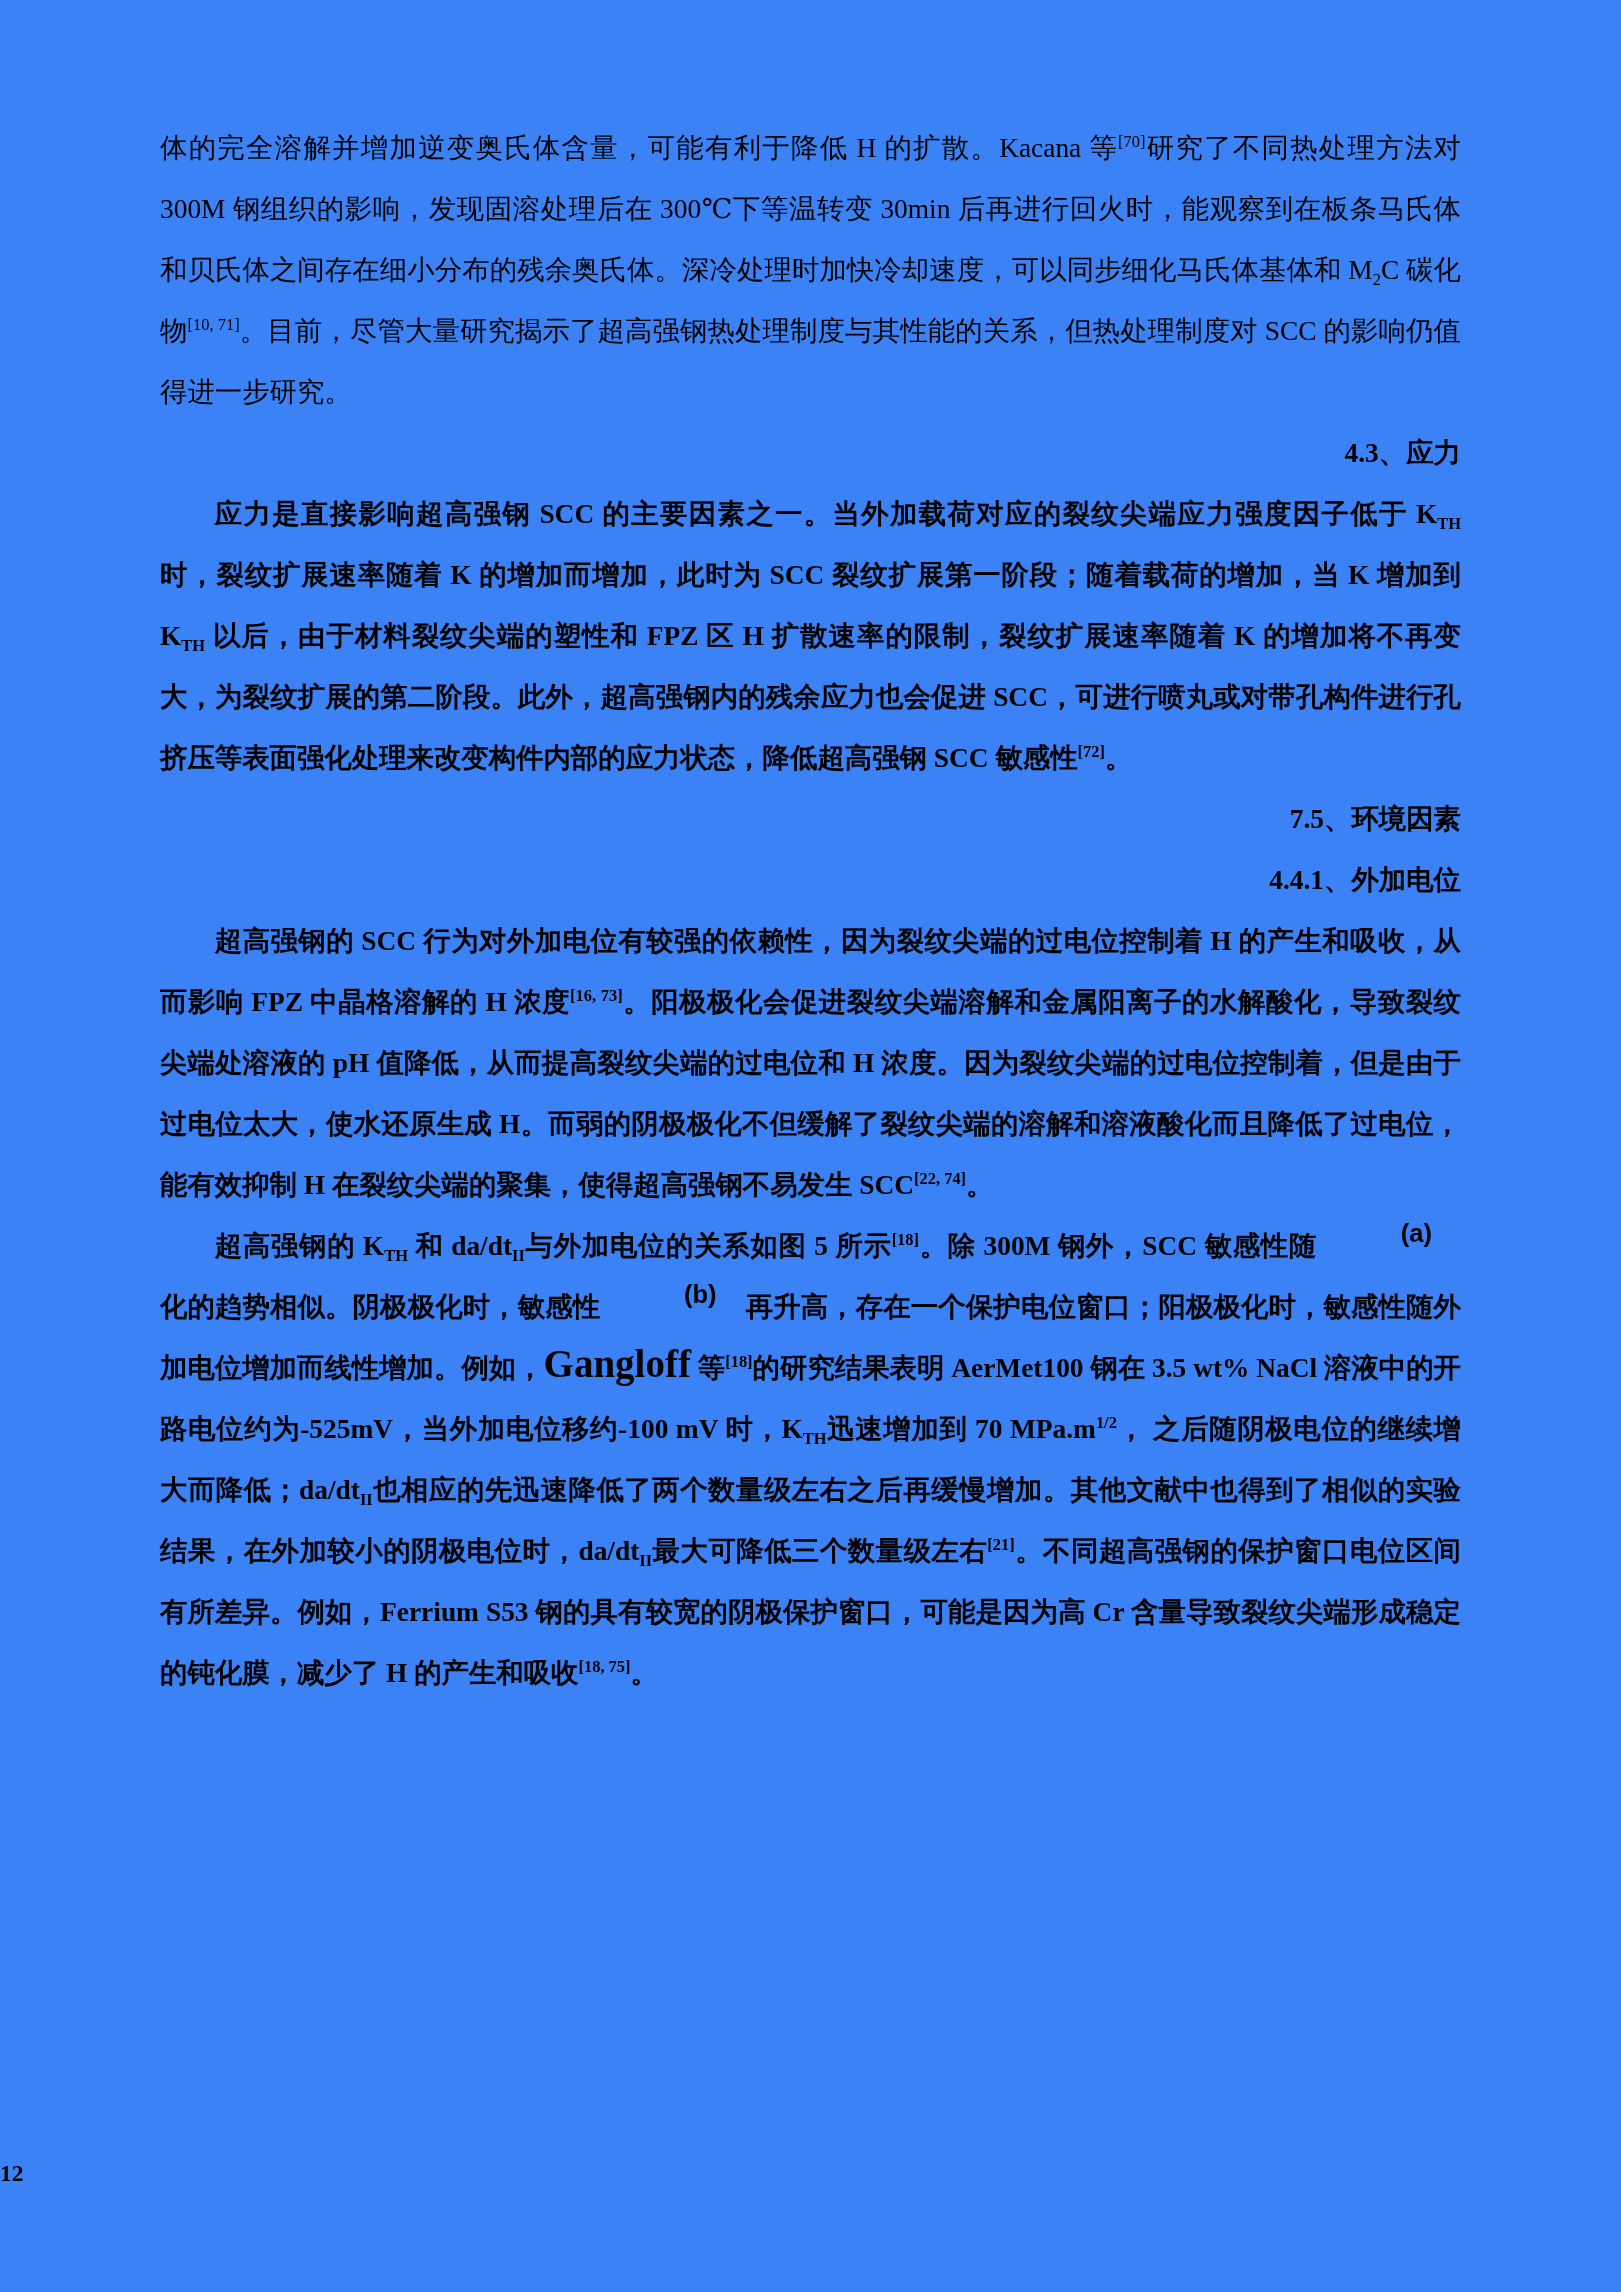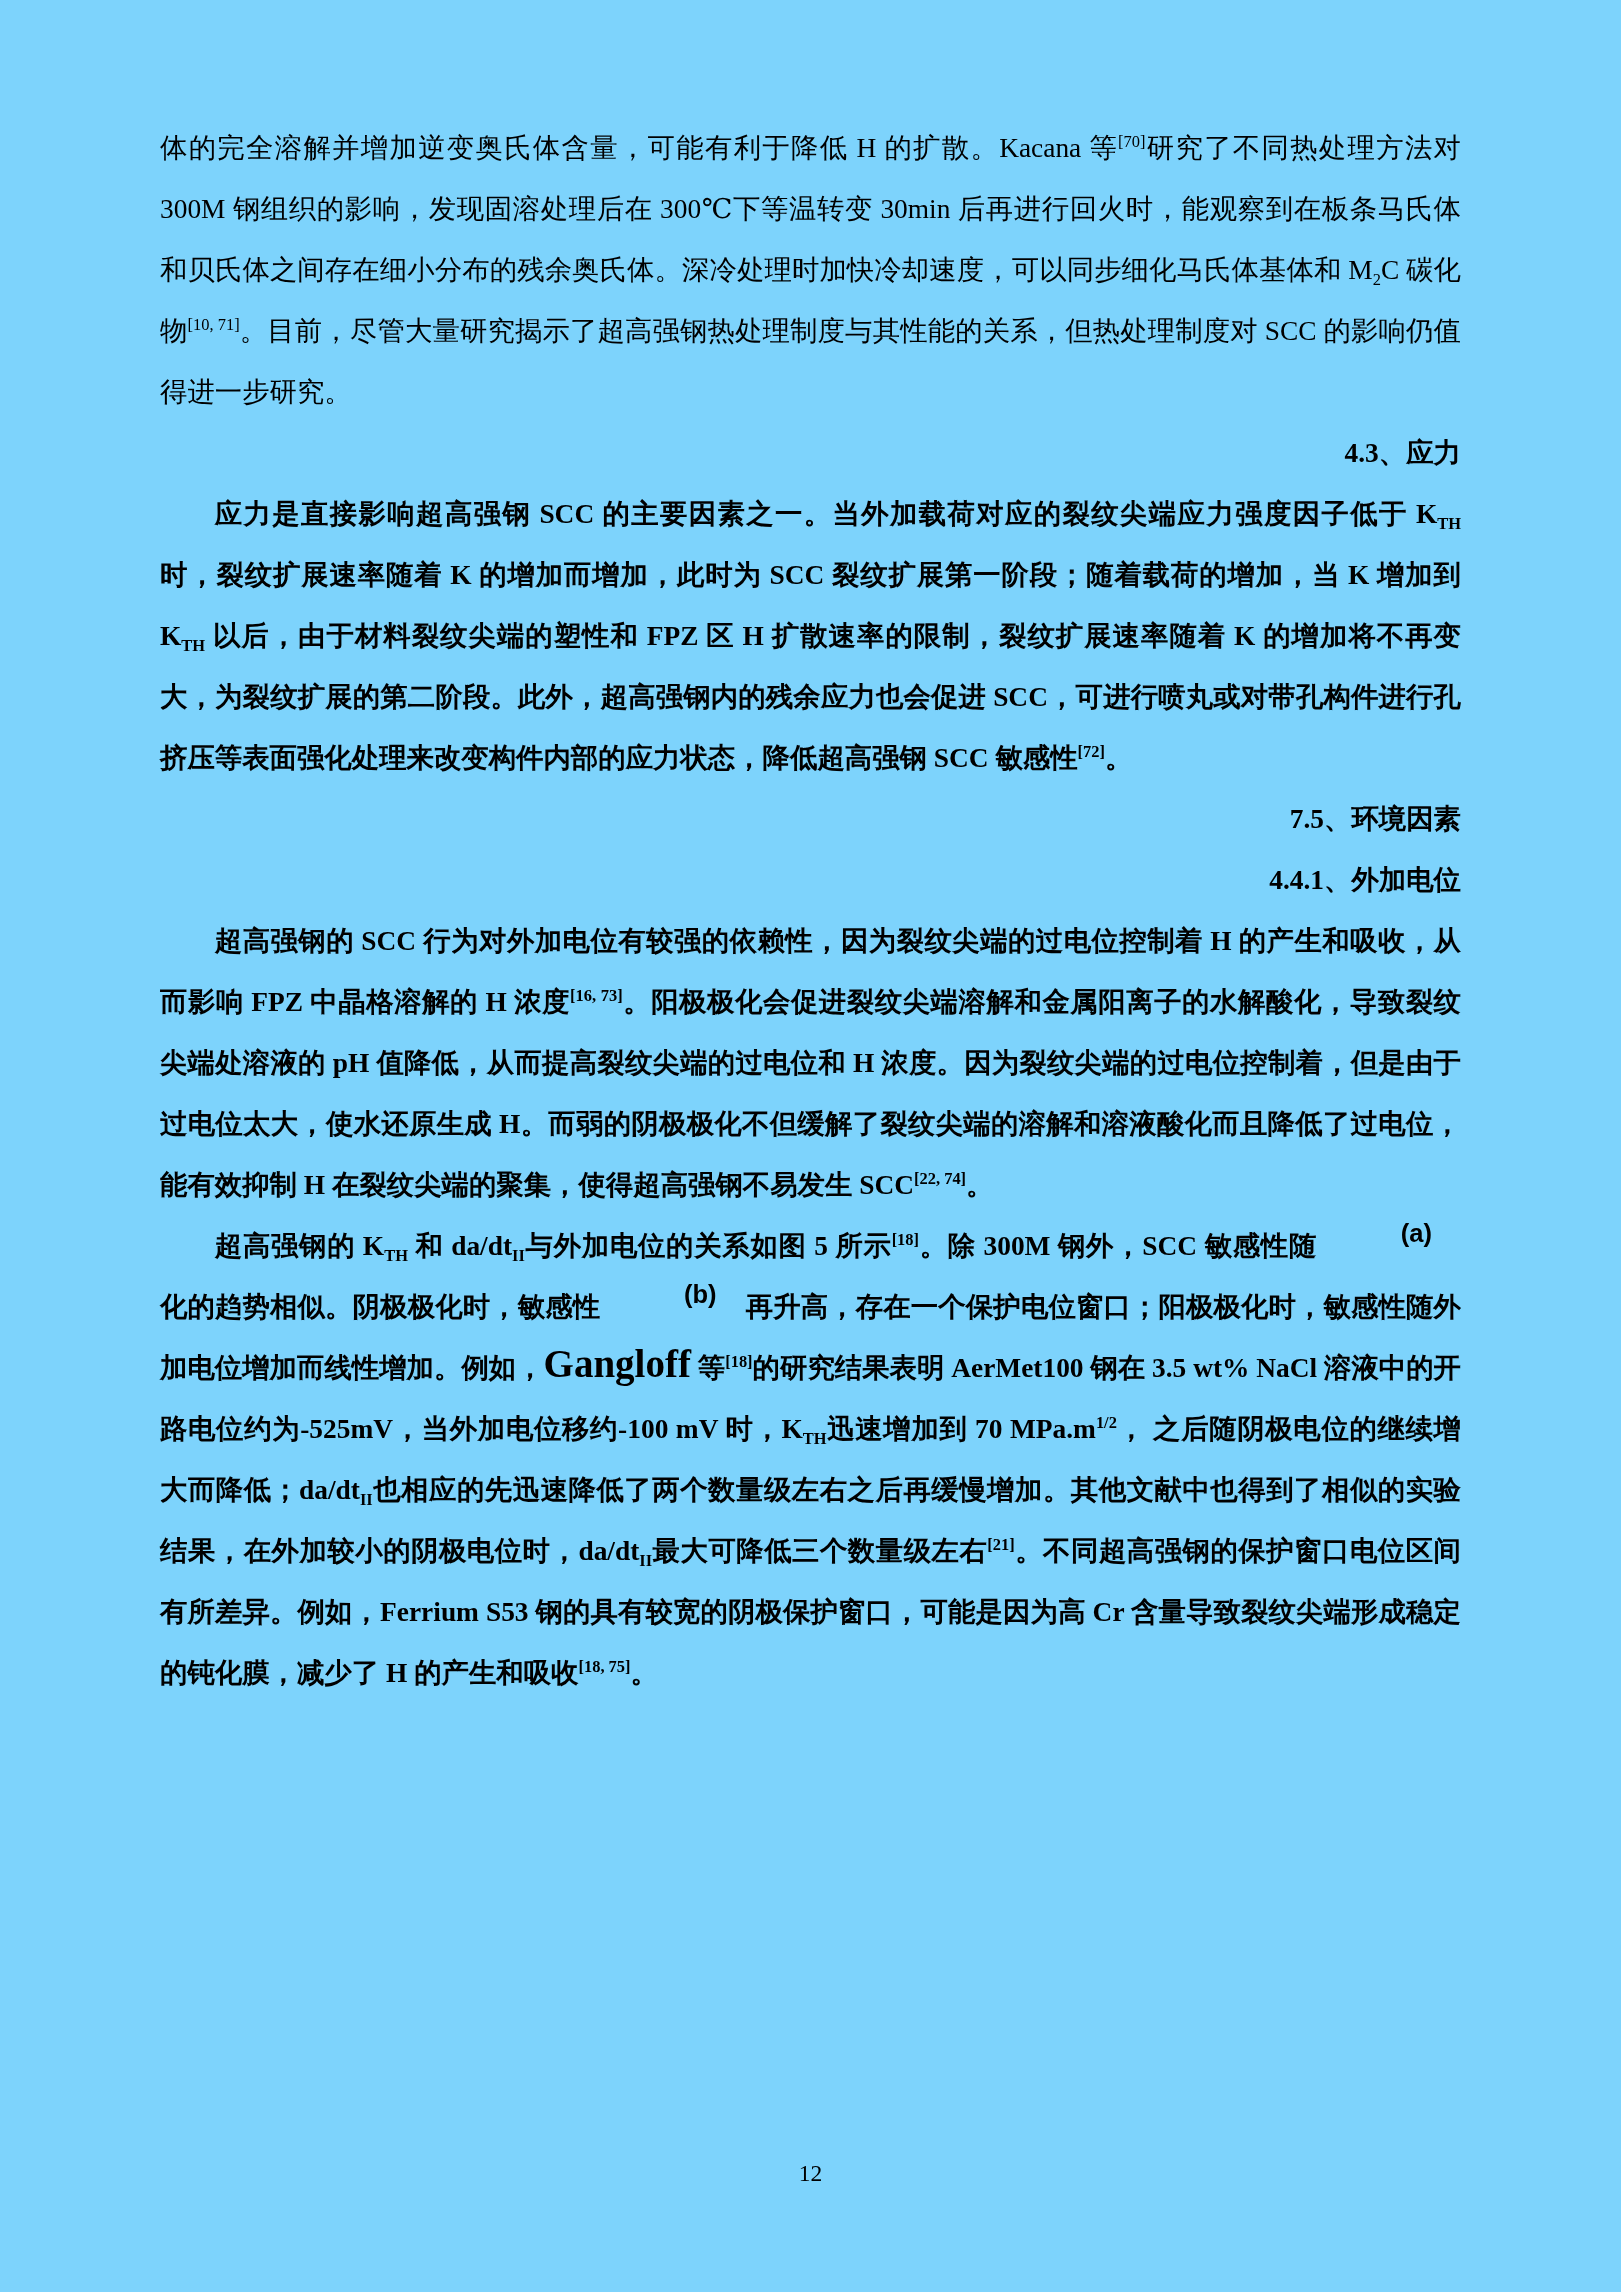--- a/index.html
+++ b/index.html
@@ -4,21 +4,21 @@
 <style>
   html, body {
     margin: 0;
     padding: 0;
     background: #ffffff;
   }
   .page {
     position: relative;
     width: 1621px;
     height: 2293px;
-    background: #7dd3fc;
+    background: #3b82f6;
     box-sizing: border-box;
     padding: 118px 160px 0 160px;
     font-family: "Liberation Serif", "DejaVu Serif", serif;
     font-size: 27.4px;
     color: #000000;
     overflow: hidden;
   }
   .doc-body p.para {
     margin: 0;
     text-align: justify;
@@ -60,23 +60,23 @@
   }
   .latin-large {
     font-size: 39px;
     line-height: 0;
   }
   .footer {
     position: absolute;
     left: 0;
     right: 0;
     bottom: 108px;
-    text-align: center;
     font-size: 23.5px;
     line-height: 23.5px;
+    font-weight: bold;
   }
 </style>
 </head>
 <body>
 
 <div class="page">
   <div class="doc-body">
       <p class="para"><span>体的完全溶解并增加逆变奥氏体含量，可能有利于降低 H 的扩散。Kacana 等</span><sup class="ref">[70]</sup><span>研究了不同热处理方法对 300M 钢组织的影响，发现固溶处理后在 300℃下等温转变 30min 后再进行回火时，能观察到在板条马氏体和贝氏体之间存在细小分布的残余奥氏体。深冷处理时加快冷却速度，可以同步细化马氏体基体和 M</span><sub class="sb">2</sub><span>C 碳化物</span><sup class="ref">[10, 71]</sup><span>。目前，尽管大量研究揭示了超高强钢热处理制度与其性能的关系，但热处理制度对 SCC 的影响仍值得进一步研究。</span></p>
       <div class="heading level-2">4.3、应力</div>
       <p class="para indent"><span>应力是直接影响超高强钢 SCC 的主要因素之一。当外加载荷对应的裂纹尖端应力强度因子低于 K</span><sub class="sb">TH</sub><span> 时，裂纹扩展速率随着 K 的增加而增加，此时为 SCC 裂纹扩展第一阶段；随着载荷的增加，当 K 增加到 K</span><sub class="sb">TH</sub><span> 以后，由于材料裂纹尖端的塑性和 FPZ 区 H 扩散速率的限制，裂纹扩展速率随着 K 的增加将不再变大，为裂纹扩展的第二阶段。此外，超高强钢内的残余应力也会促进 SCC，可进行喷丸或对带孔构件进行孔挤压等表面强化处理来改变构件内部的应力状态，降低超高强钢 SCC 敏感性</span><sup class="ref">[72]</sup><span>。</span></p>

